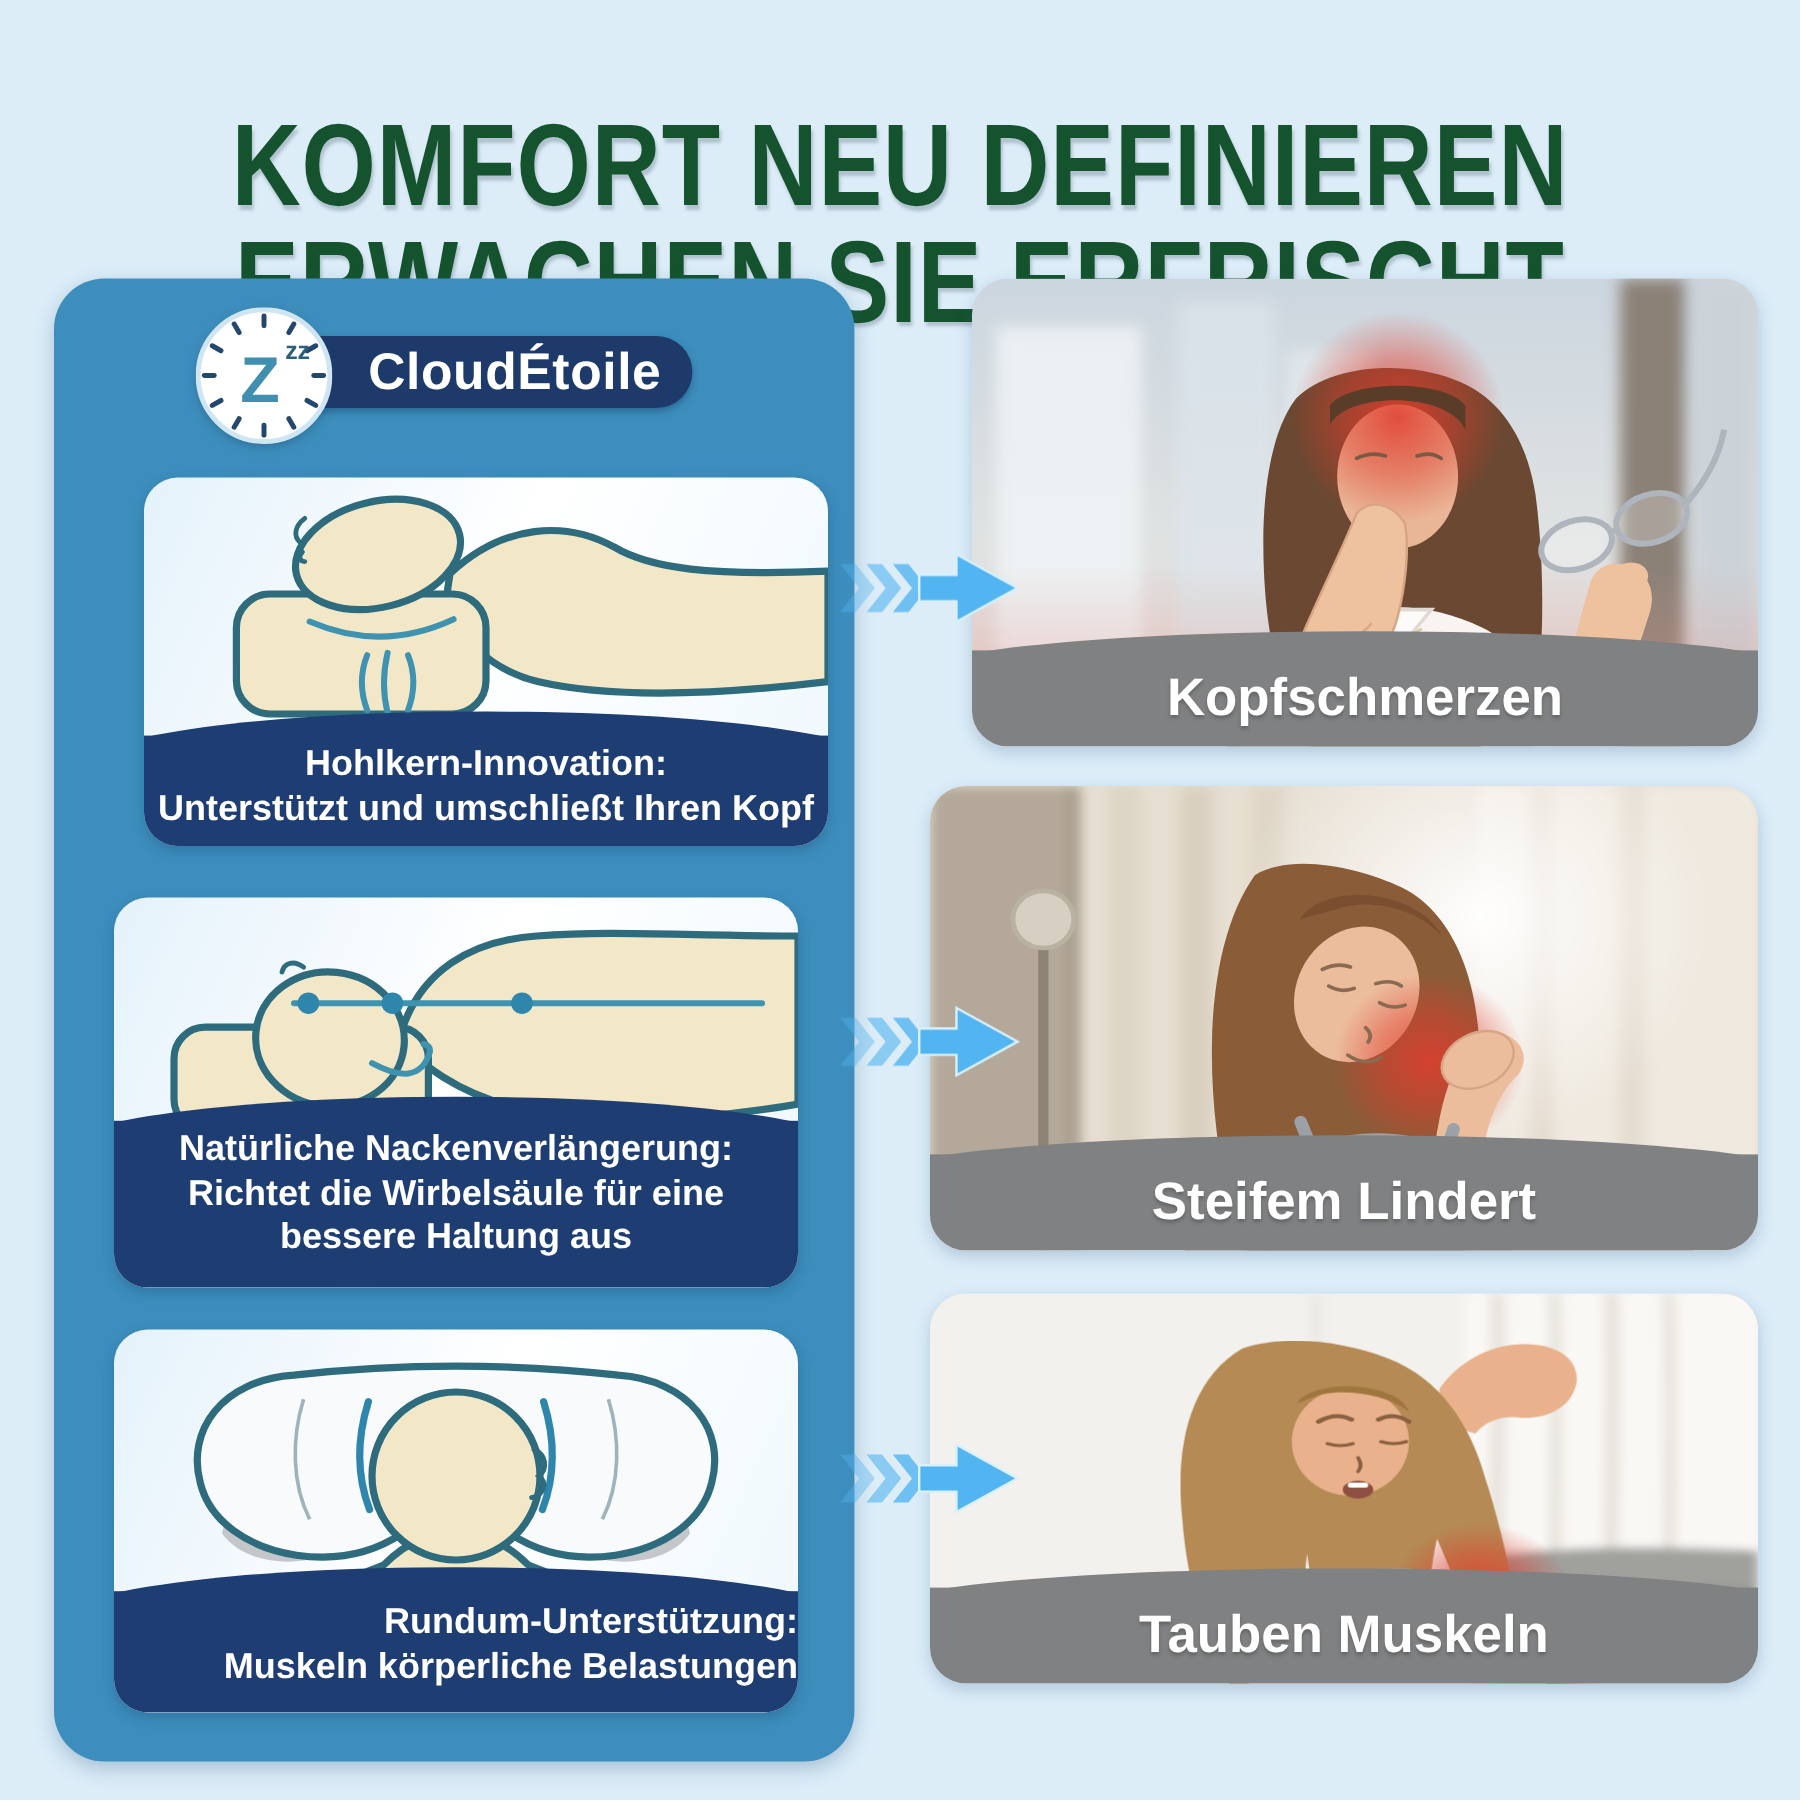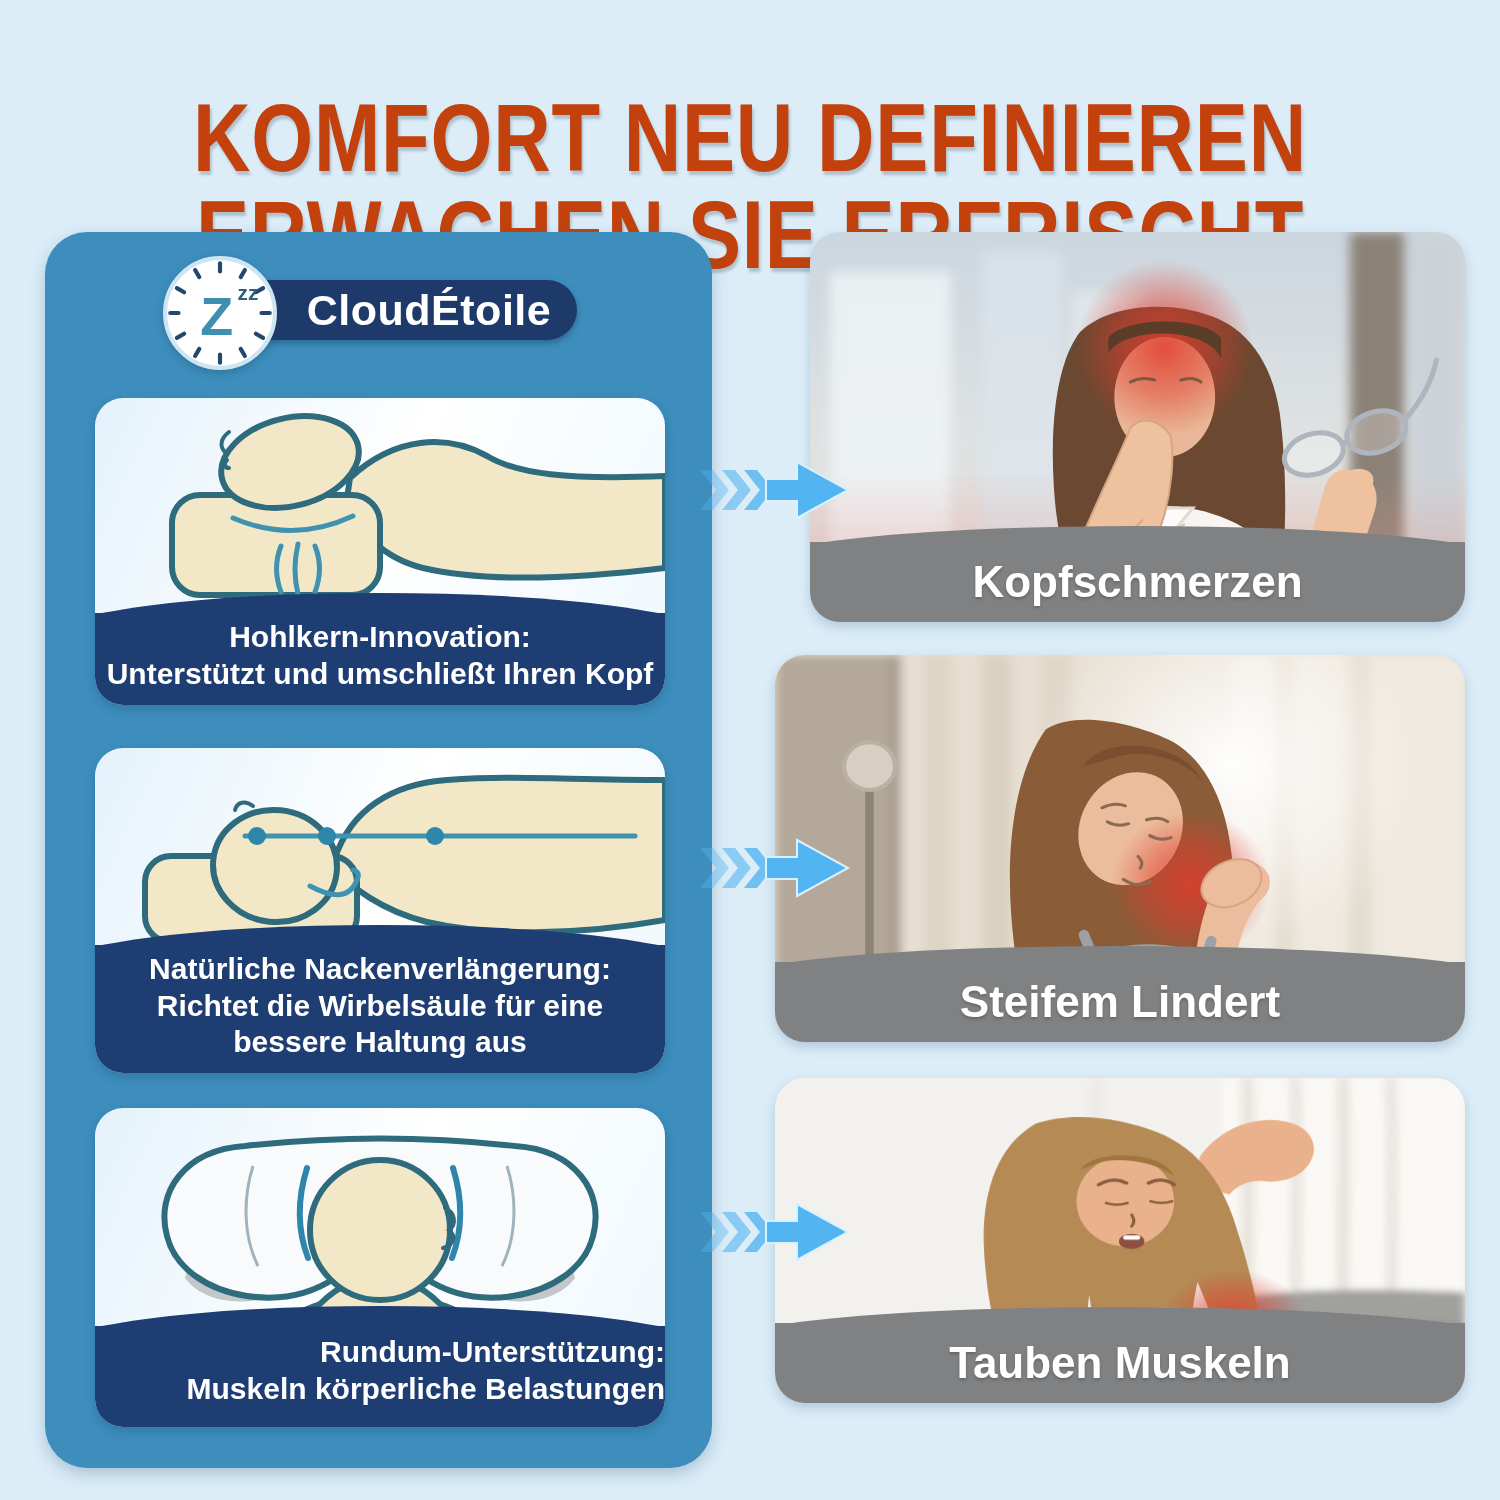--- a/index.html
+++ b/index.html
@@ -1,45 +1,45 @@
 <!DOCTYPE html>
 <html lang="de"><head>
 <meta charset="utf-8">
 <style>
   html,body{margin:0;padding:0;background:#c9dde9;}
   .canvas{position:relative;width:1500px;height:1500px;background:#dcedf8;overflow:hidden;
           font-family:"Liberation Sans", sans-serif;}
   
-  .title{position:absolute;top:24px;left:0;width:100%;text-align:center;color:#c2410c;
+  .title{position:absolute;top:24px;left:0;width:100%;text-align:center;color:#14532d;
          font-weight:bold;font-size:97px;line-height:1.0;}
   .title-line{display:block;transform:scaleX(0.82);transform-origin:50% 50%;white-space:nowrap;
               letter-spacing:1px;text-shadow:2px 4px 3px rgba(105,120,140,.38);}
   
   .panel{position:absolute;left:45px;top:232px;width:667px;height:1236px;background:#3d8ebd;
          border-radius:42px;box-shadow:0 6px 16px rgba(50,95,135,.3);}
   .clock{position:absolute;left:118px;top:24px;width:114px;height:114px;z-index:3;
          filter:drop-shadow(0 3px 4px rgba(20,60,90,.3));}
   .brand-pill{position:absolute;left:190px;top:48px;width:342px;height:60px;background:#1e3a6b;
               border-radius:33px;z-index:2;display:flex;align-items:center;justify-content:center;
               box-shadow:0 3px 6px rgba(10,35,70,.35);}
   .brand-pill span{color:#fff;font-weight:bold;font-size:43px;letter-spacing:.5px;padding-left:46px;}
   .card{position:absolute;left:50px;width:570px;border-radius:28px;overflow:hidden;
         background:linear-gradient(115deg,#e4f2fb 0%,#ffffff 48%,#eef8fd 100%);
         box-shadow:0 4px 10px rgba(15,50,90,.25);}
-  .card-1{top:166px;height:307px;}
+  .card-1{top:166px;height:307px;margin-left:25px;}
   .card-2{top:516px;height:325px;}
   .card-3{top:876px;height:319px;}
   .card-art{position:absolute;left:0;top:0;width:100%;}
   .card-caption{position:absolute;left:0;right:0;bottom:0;background:#1e3d72;color:#fff;
                 text-align:center;font-weight:bold;font-size:30px;line-height:1.22;
                 display:flex;flex-direction:column;justify-content:center;}
   .card-caption::before{content:"";position:absolute;left:-8%;width:116%;top:-20px;height:44px;
                 background:#1e3d72;border-radius:50% 50% 0 0 / 100% 100% 0 0;}
   .cc-1{height:86px;padding-bottom:6px;}
-  .cc-2{height:122px;padding-bottom:6px;}
+  .cc-2{height:122px;padding-bottom:17px;}
   .cc-3{height:90px;padding-bottom:11px;text-align:right;}
   .card-caption div{position:relative;z-index:1;}
   
   .arrow-group{position:absolute;width:152px;height:64px;z-index:5;}
   .ag-1{left:700px;top:458px;}
   .ag-2{left:700px;top:836px;}
   .ag-3{left:700px;top:1200px;}
   
   .photo{position:absolute;border-radius:30px;overflow:hidden;
          box-shadow:0 5px 12px rgba(55,95,135,.25);}

